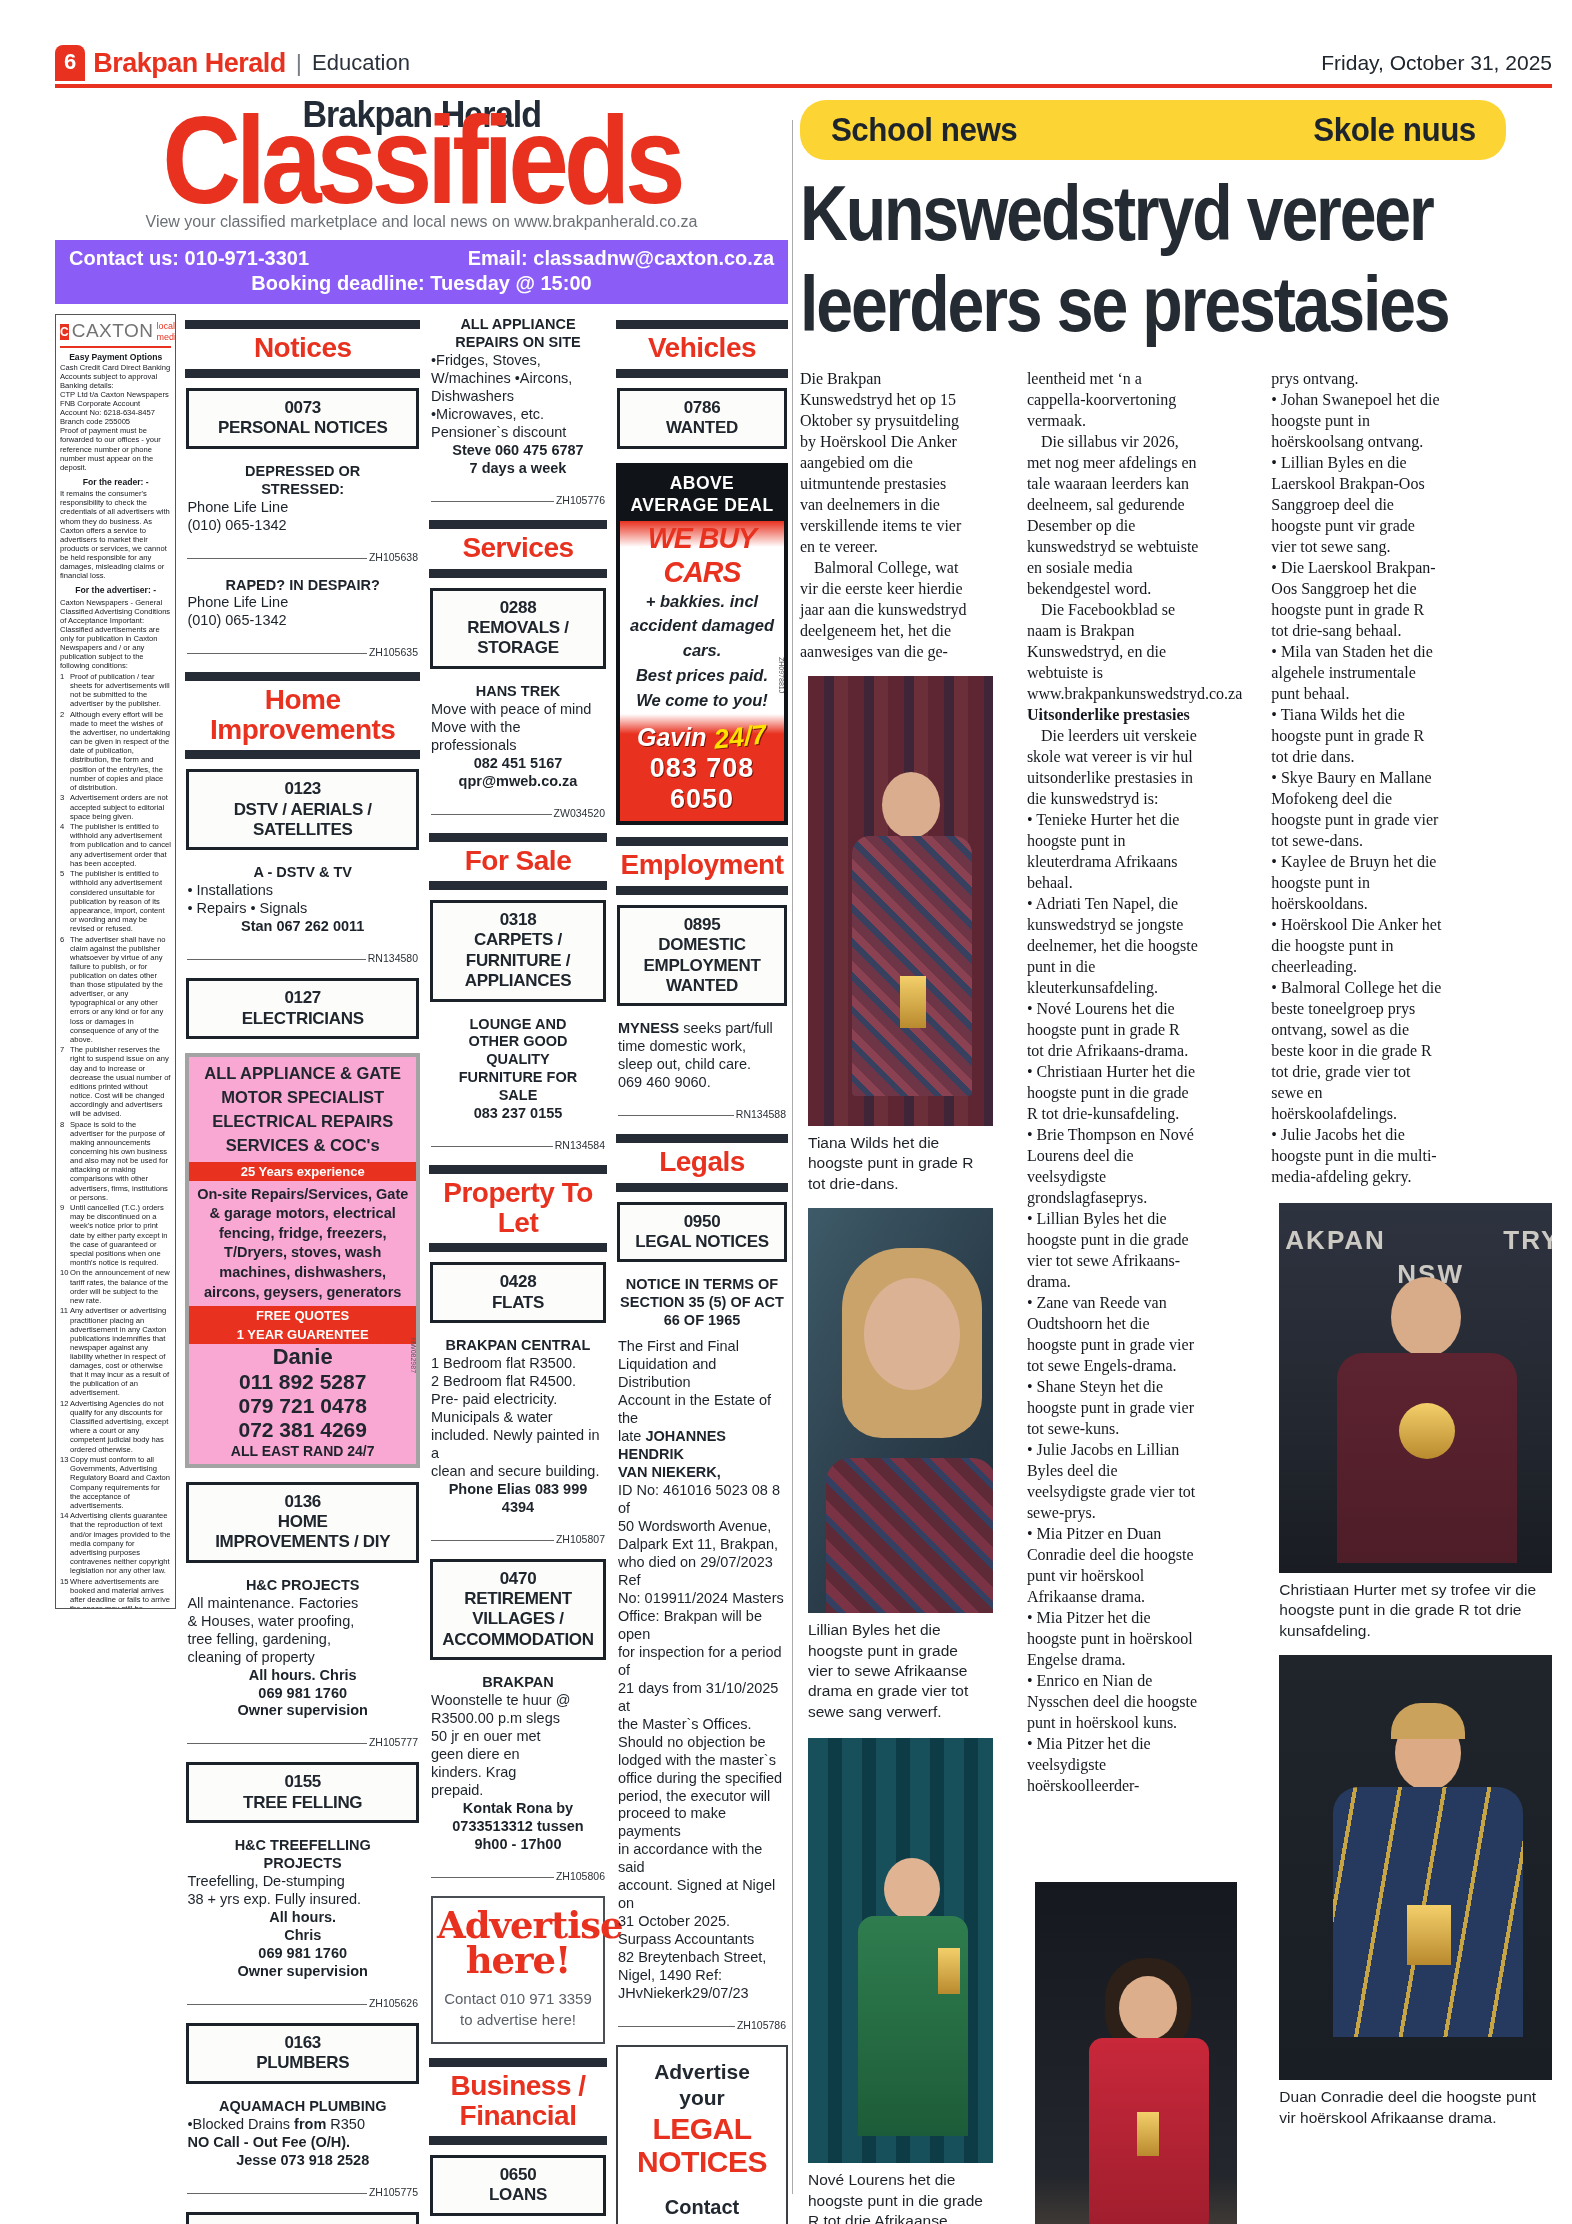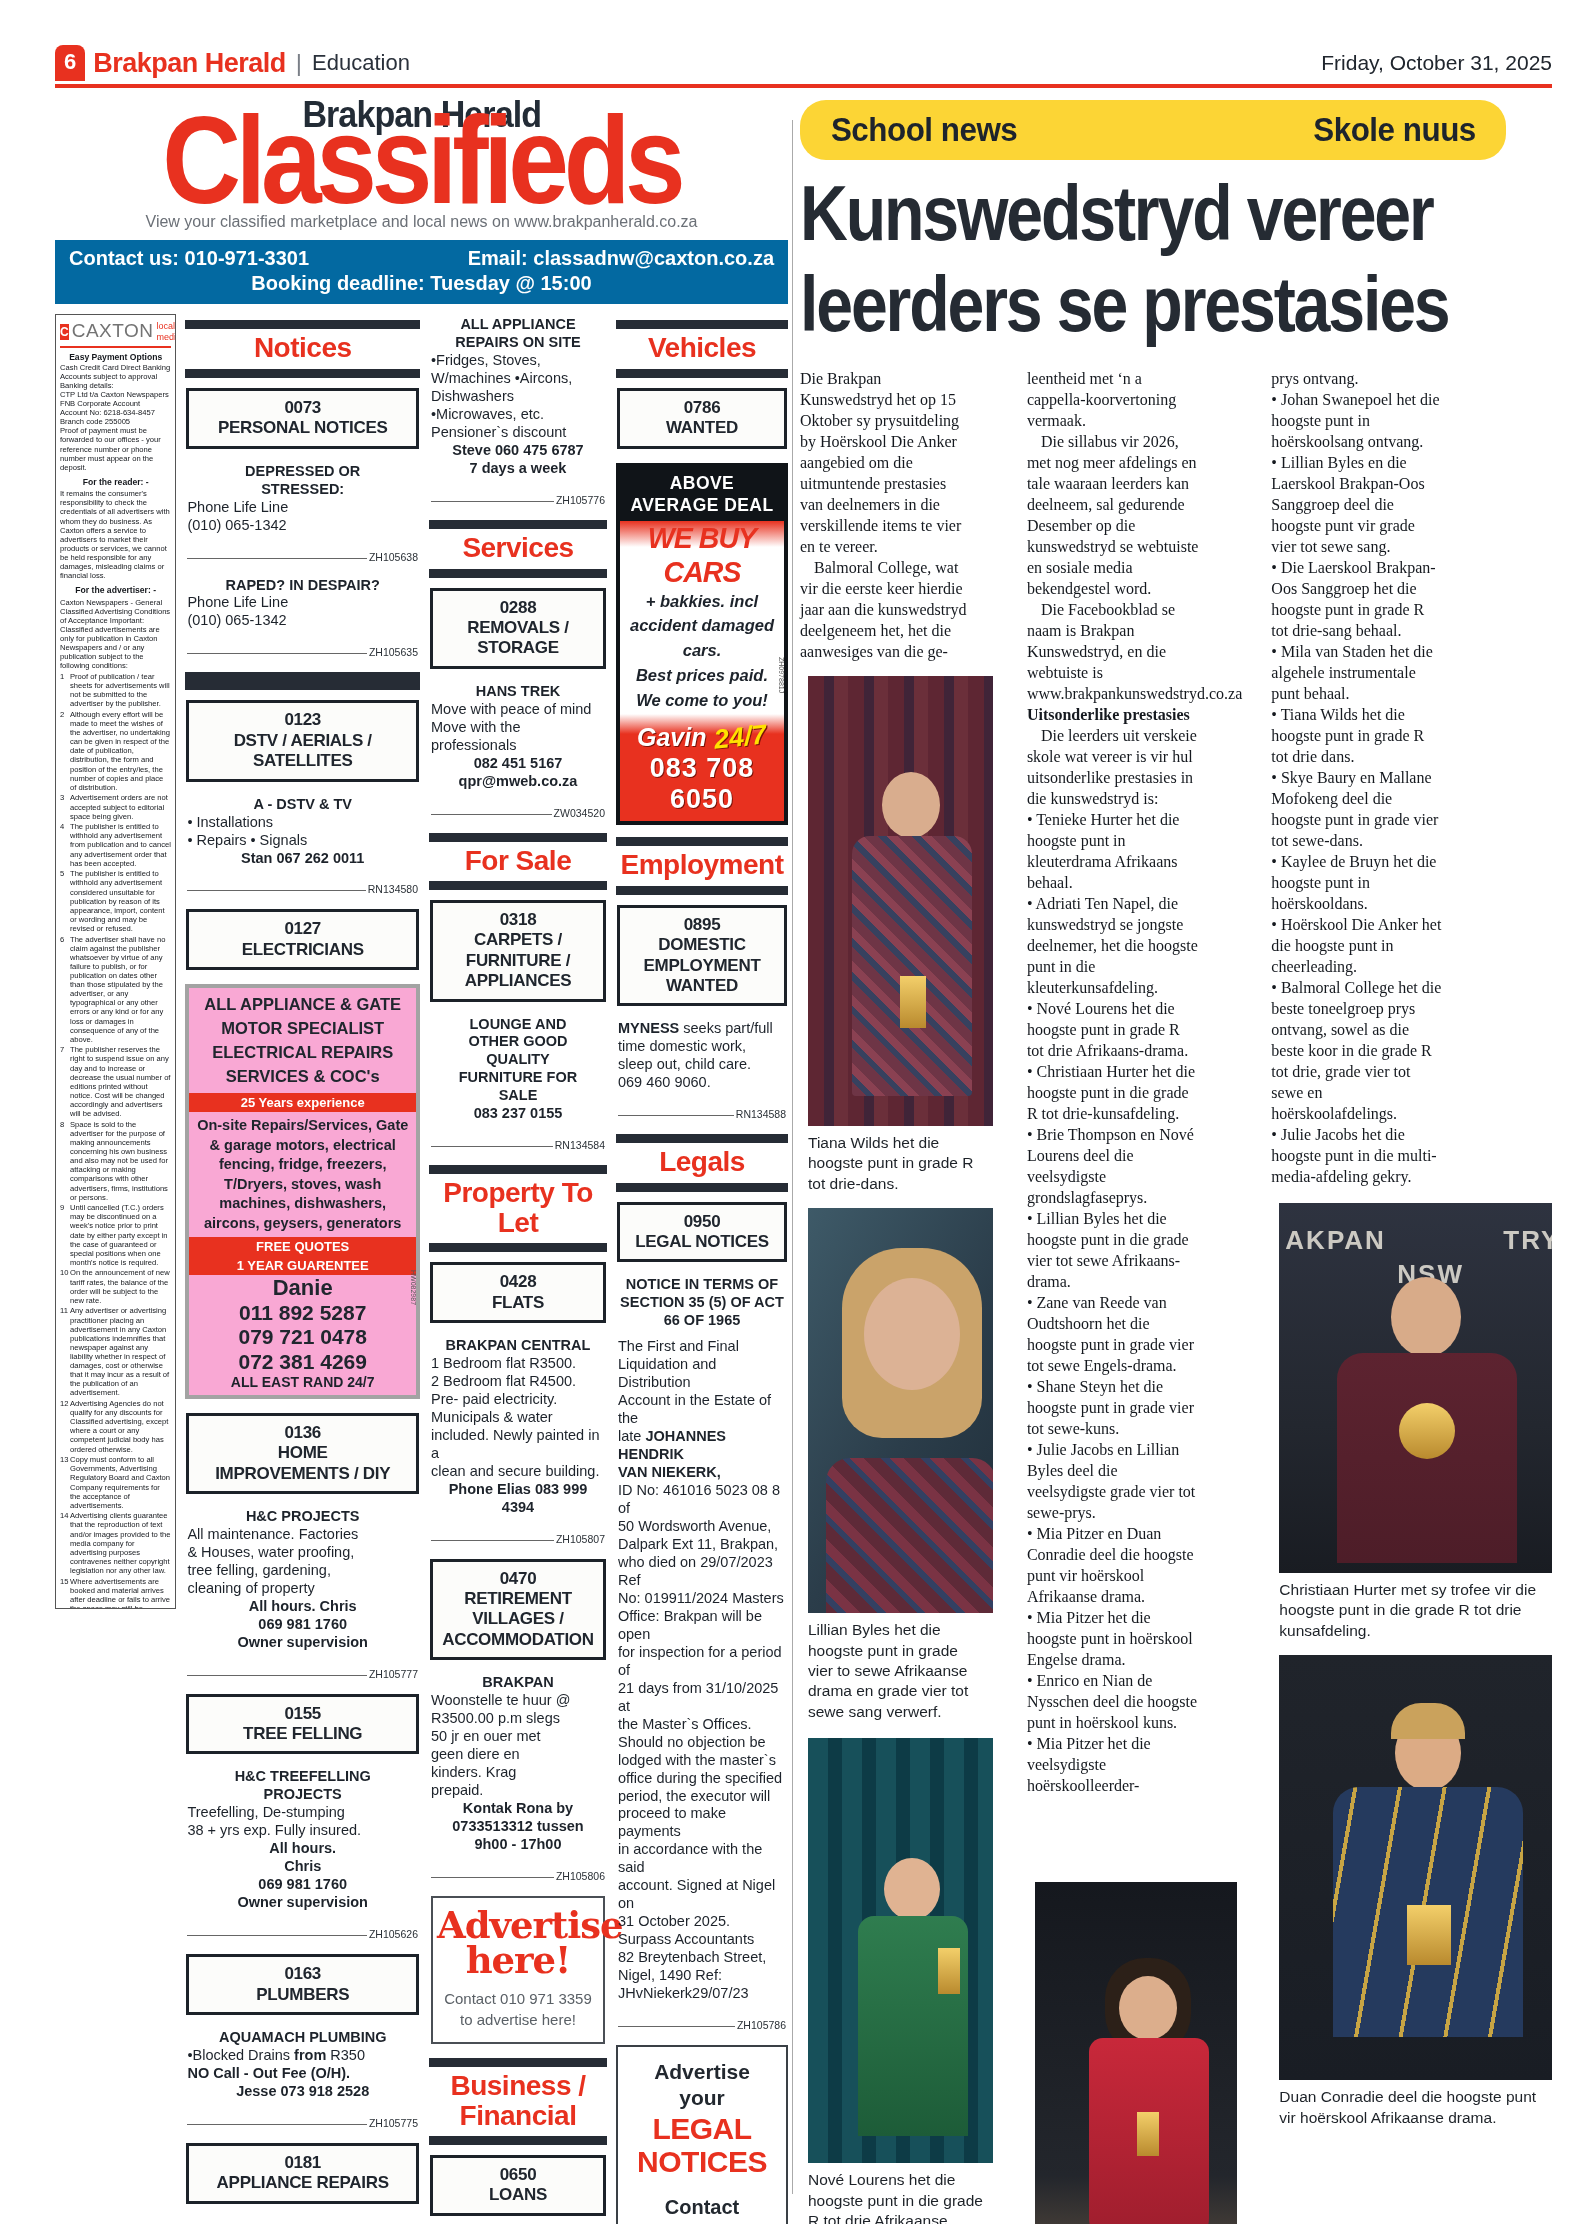--- a/index.html
+++ b/index.html
@@ -19,21 +19,21 @@
   .redrule { position:absolute; top:84px; left:55px; right:20px; height:4px; background:#e8311f; }
 
   
   .left { position:absolute; top:92px; left:55px; width:733px; }
   .masthead { text-align:center; position:relative; }
   .mh-small { font-weight:bold; font-size:37px; color:#232c36; letter-spacing:-1px;
               display:inline-block; transform:scaleX(.92); margin-top:2px; }
   .mh-big { font-weight:bold; font-size:124px; line-height:.82; color:#e8311f;
             letter-spacing:-6px; display:inline-block; transform:scaleX(.88); margin-top:-26px; }
   .tag1,.tag2 { color:#6b7077; font-size:16px; line-height:1.3; }
-  .contactbar { margin-top:8px; background:#0369a1; color:#fff; padding:7px 14px 9px; }
+  .contactbar { margin-top:8px; background:#8b5cf6; color:#fff; padding:7px 14px 9px; }
   .cb-row1 { display:flex; justify-content:space-between; font-weight:bold; font-size:20px; }
   .cb-row2 { text-align:center; font-weight:bold; font-size:20px; margin-top:2px; }
 
   .cols { display:flex; gap:9px; margin-top:10px; align-items:flex-start; }
 
   
   .terms { width:124px; border:1px solid #555; padding:5px 4px; font-size:7.6px;
            line-height:1.2; color:#15181d; height:1295px; overflow:hidden; }
   .cax { display:flex; align-items:center; gap:3px; border-bottom:2px solid #e8311f; padding-bottom:3px; }
   .cax-c { width:16px; height:16px; background:#e8311f; color:#fff; font-weight:bold;
@@ -316,20 +316,21 @@
             <p class="ln b">RAPED? IN DESPAIR?</p>
             <p class="ln l">Phone Life Line</p>
             <p class="ln l">(010) 065-1342</p>
           </div>
           <div class="ref">
             <span class="rule"></span>
             <span class="rt">ZH105635</span>
           </div>
           <div class="sec">
             <div class="bar"></div>
+            <div class="lbl">Home Improvements</div>
             <div class="bar"></div>
           </div>
           <div class="cat">
             <div class="cl">0123</div>
             <div class="cl">DSTV / AERIALS /</div>
             <div class="cl">SATELLITES</div>
           </div>
           <div class="adb">
             <p class="ln b">A - DSTV &amp; TV</p>
             <p class="ln l">• Installations</p>

